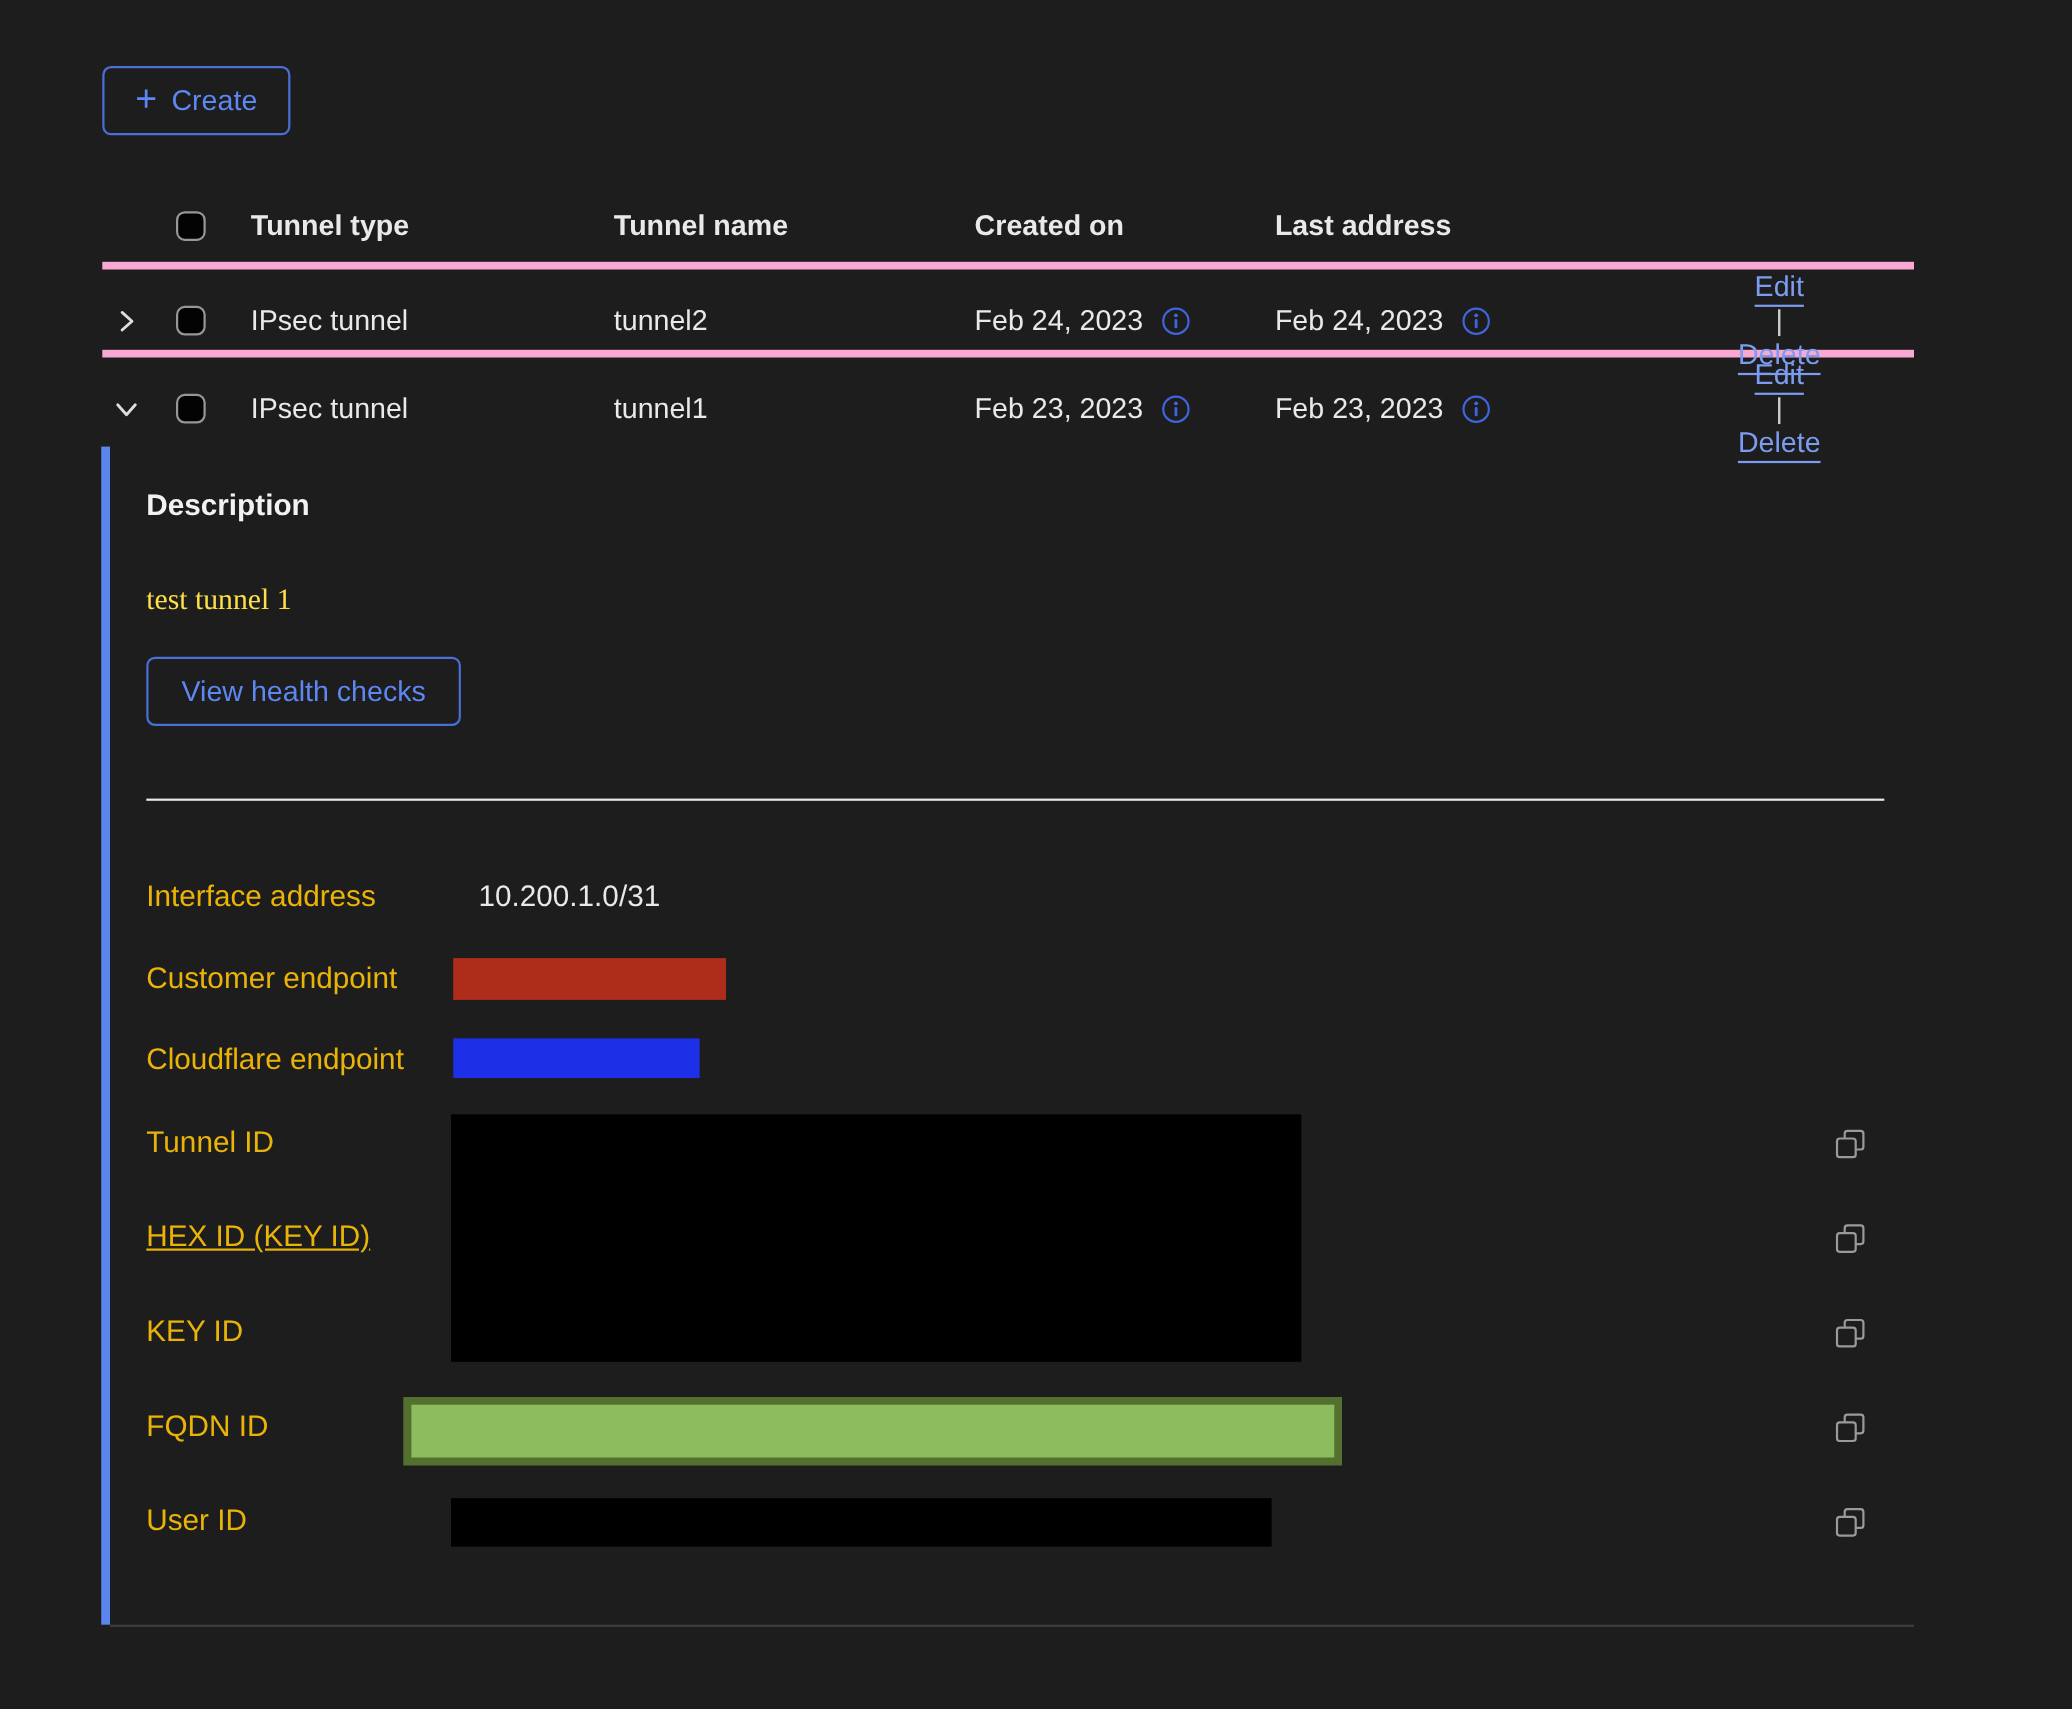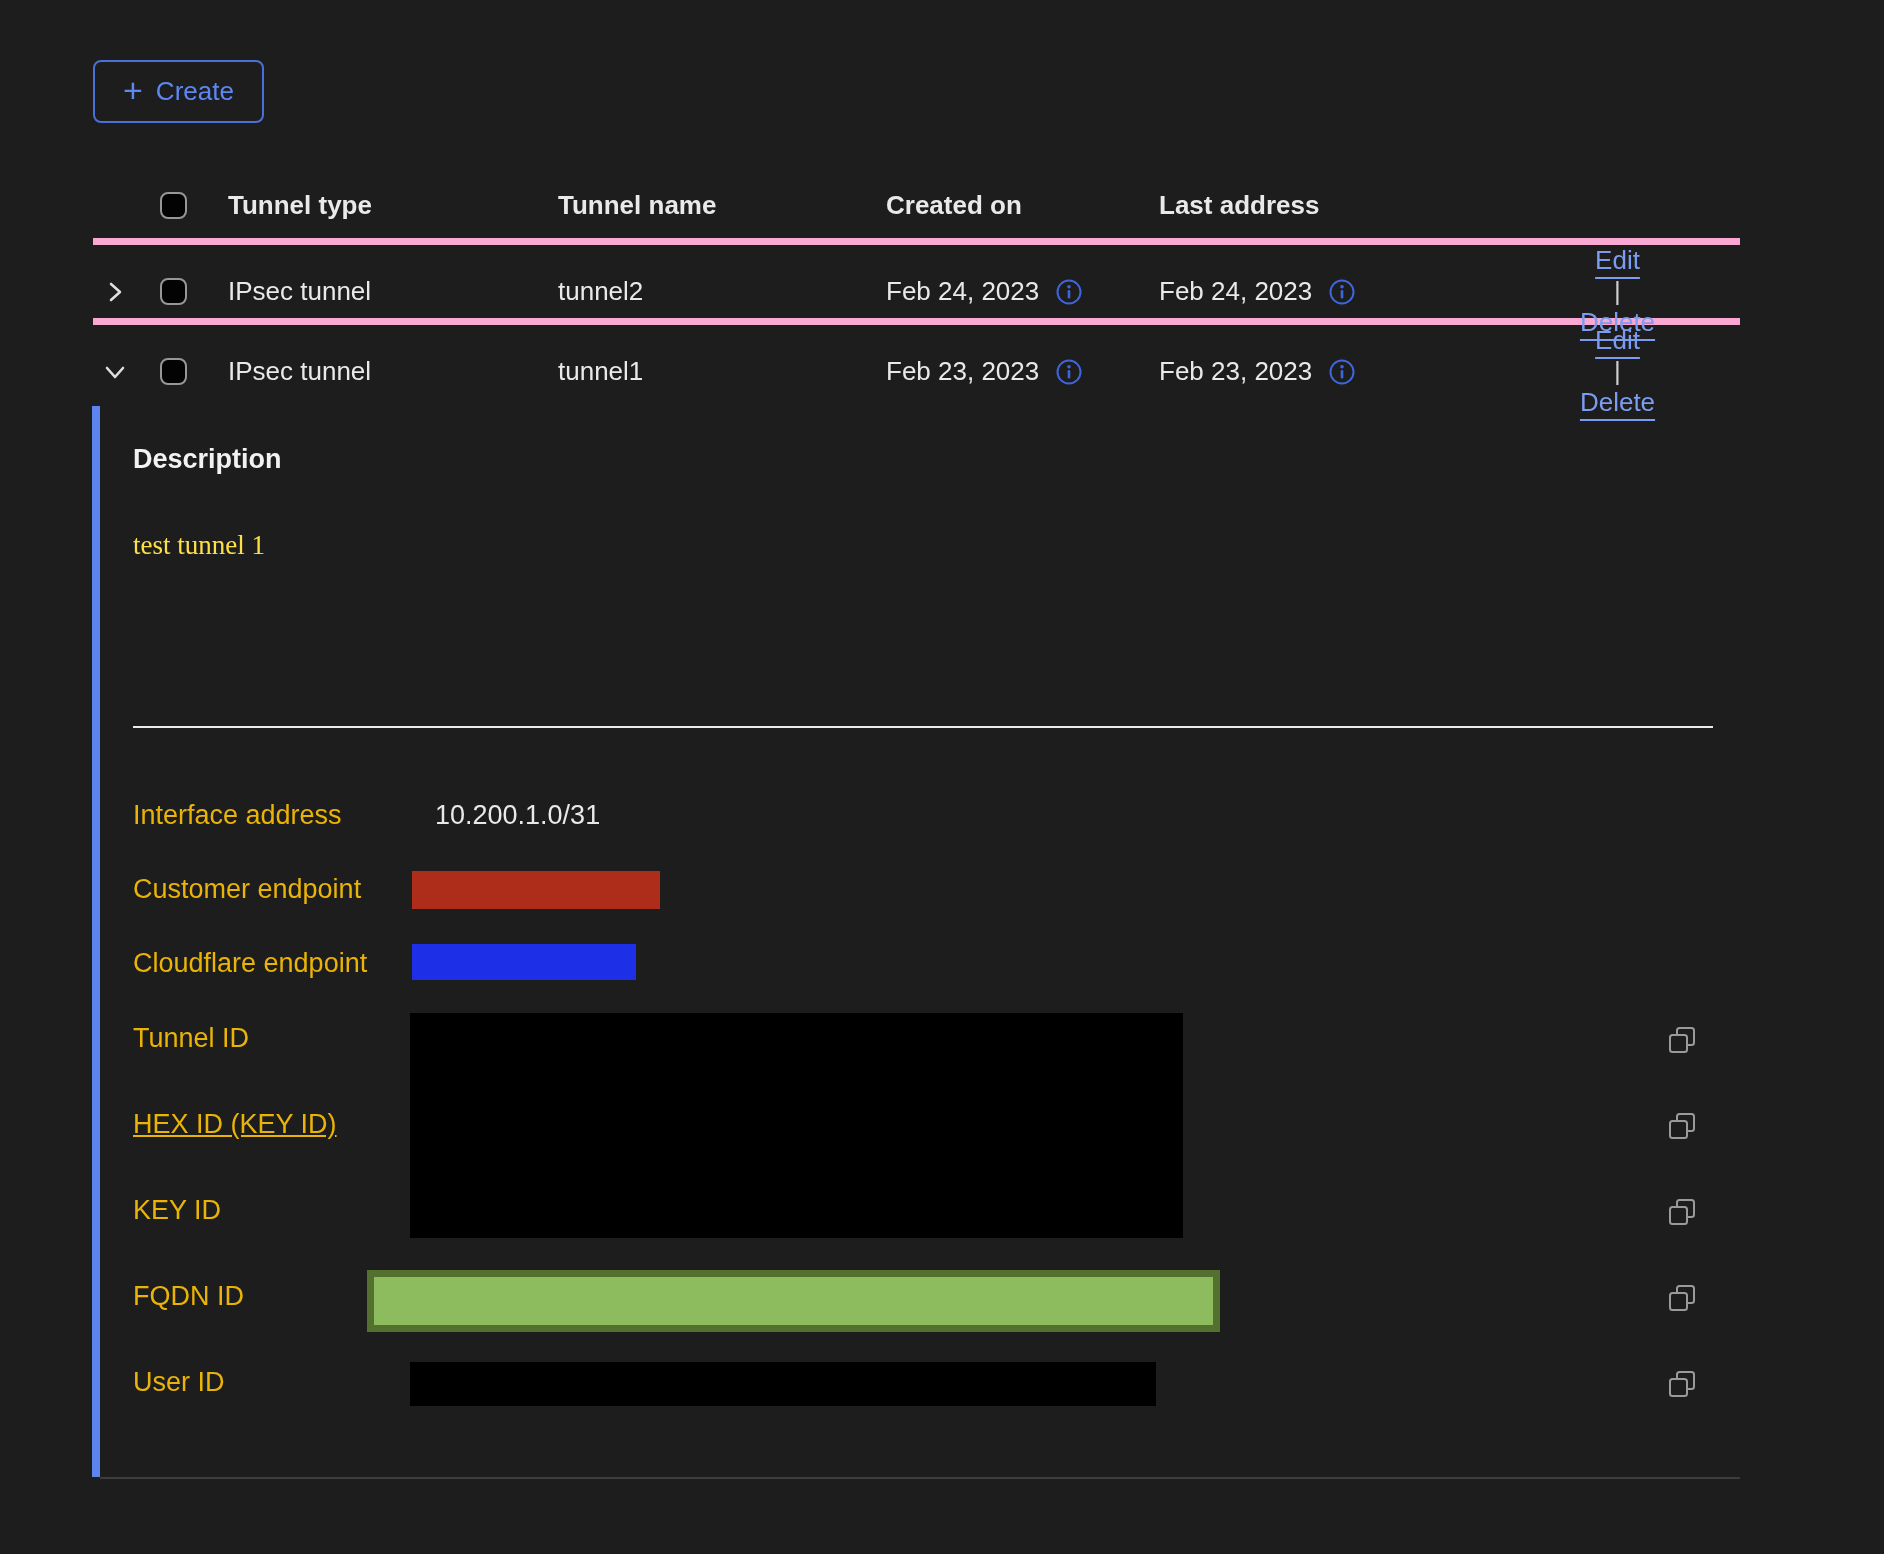--- a/index.html
+++ b/index.html
@@ -197,20 +197,21 @@
         <a class="tlink">Delete</a>
       </div>
     </div>
   </div>
 
   <div class="panel">
     <div class="panel-accent"></div>
 
     <div class="desc-label">Description</div>
     <div class="desc-value">test tunnel 1</div>
+    <button class="outline-btn health-btn">View health checks</button>
     <div class="panel-divider"></div>
 
     <div class="dlabel l-interface">Interface address</div>
     <div class="dvalue v-interface">10.200.1.0/31</div>
 
     <div class="dlabel l-customer">Customer endpoint</div>
     <div class="redact r-customer"></div>
 
     <div class="dlabel l-cloudflare">Cloudflare endpoint</div>
     <div class="redact r-cloudflare"></div>

